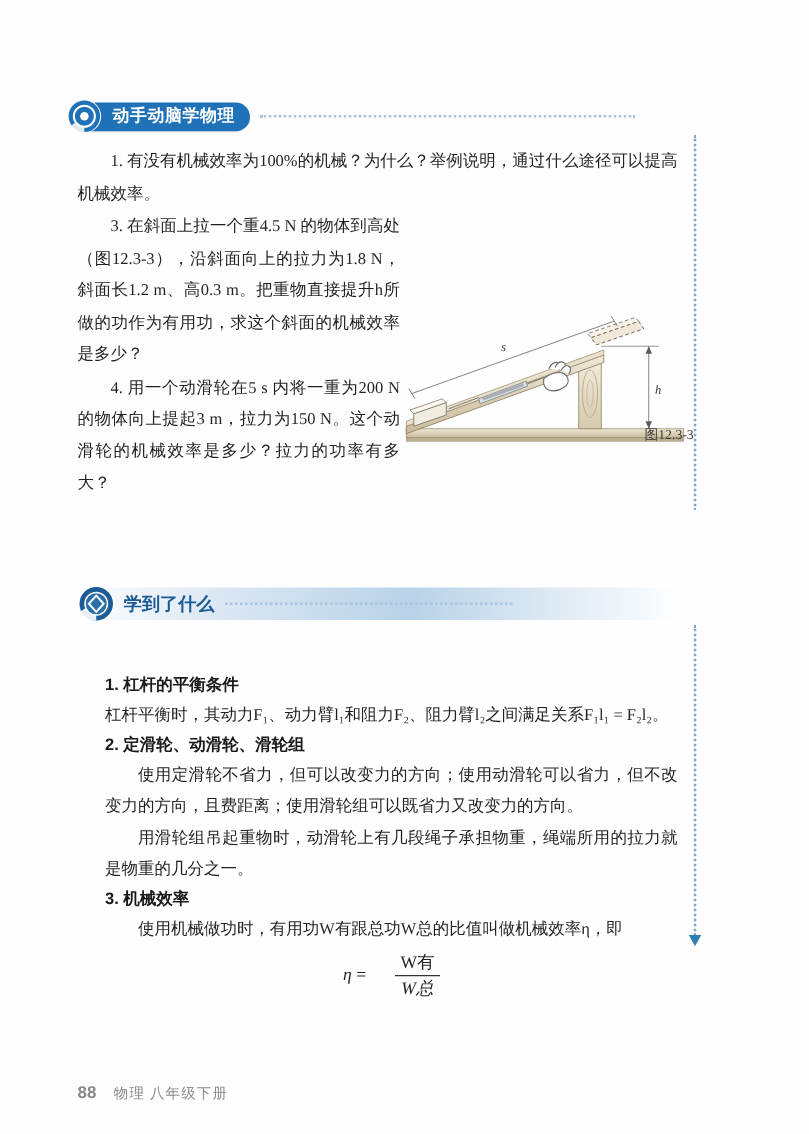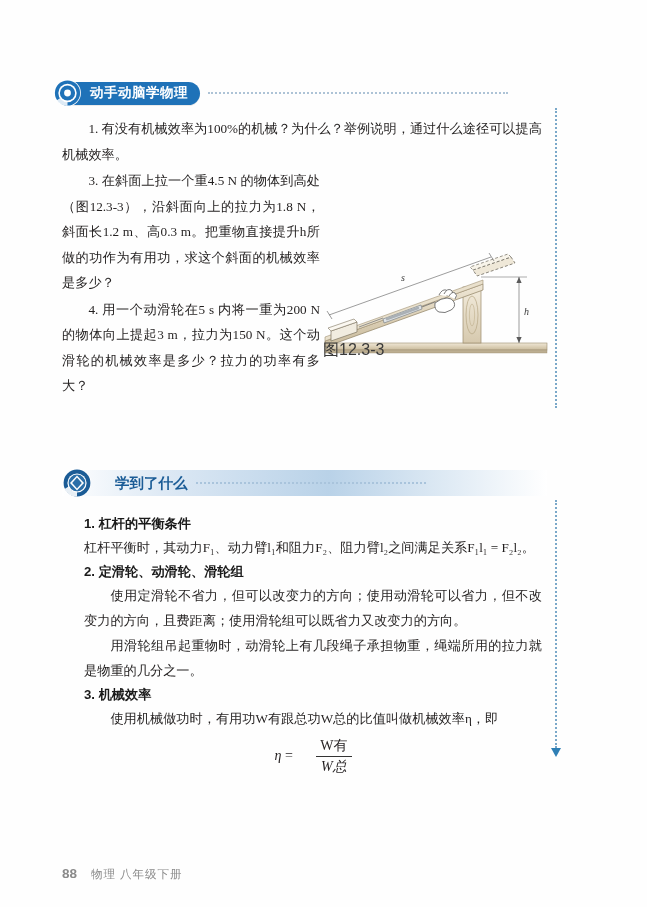--- a/index.html
+++ b/index.html
@@ -99,24 +99,24 @@
     top: 243px;
     width: 232px;
     height: 122px;
   }
   .figure svg { display: block; }
   .fig-cap {
     position: absolute;
     left: 323px;
     top: 340px;
     width: 232px;
-    text-align: left;
-    font-size: 16px;
+    text-align: right;
+    font-size: 11px;
     color: #3a3a3a;
-    font-family: Liberation Sans, sans-serif;
+    font-family: Liberation Serif, serif;
   }
 
   
   .rule-v {
     position: absolute;
     width: 0;
     border-left: 2px dotted #7aa8c9;
   }
   .arrow-down {
     position: absolute;
@@ -140,38 +140,38 @@
   .sum-head {
     position: absolute;
     left: 62px;
     top: 468px;
     height: 30px;
     display: flex;
     align-items: center;
   }
   .sum-icon { width: 30px; height: 30px; }
   .sum-title {
-    margin-left: 23px;
+    margin-left: 7px;
     font-family: "Liberation Sans", "DejaVu Sans", sans-serif;
     font-size: 14.5px;
     font-weight: bold;
     color: #1b5c96;
     white-space: nowrap;
   }
   .sum-dots {
     margin-left: 8px;
     width: 230px;
     height: 1px;
     border-top: 2px dotted #a9c4dc;
   }
 
   .sum-col {
     position: absolute;
     left: 84px;
-    top: 512px;
+    top: 536px;
     width: 458px;
   }
   h4.sub {
     margin: 0;
     font-size: 13.2px;
     font-weight: bold;
     line-height: 23px;
     font-family: "Liberation Sans", "DejaVu Sans", sans-serif;
     color: #1a1a1a;
   }

